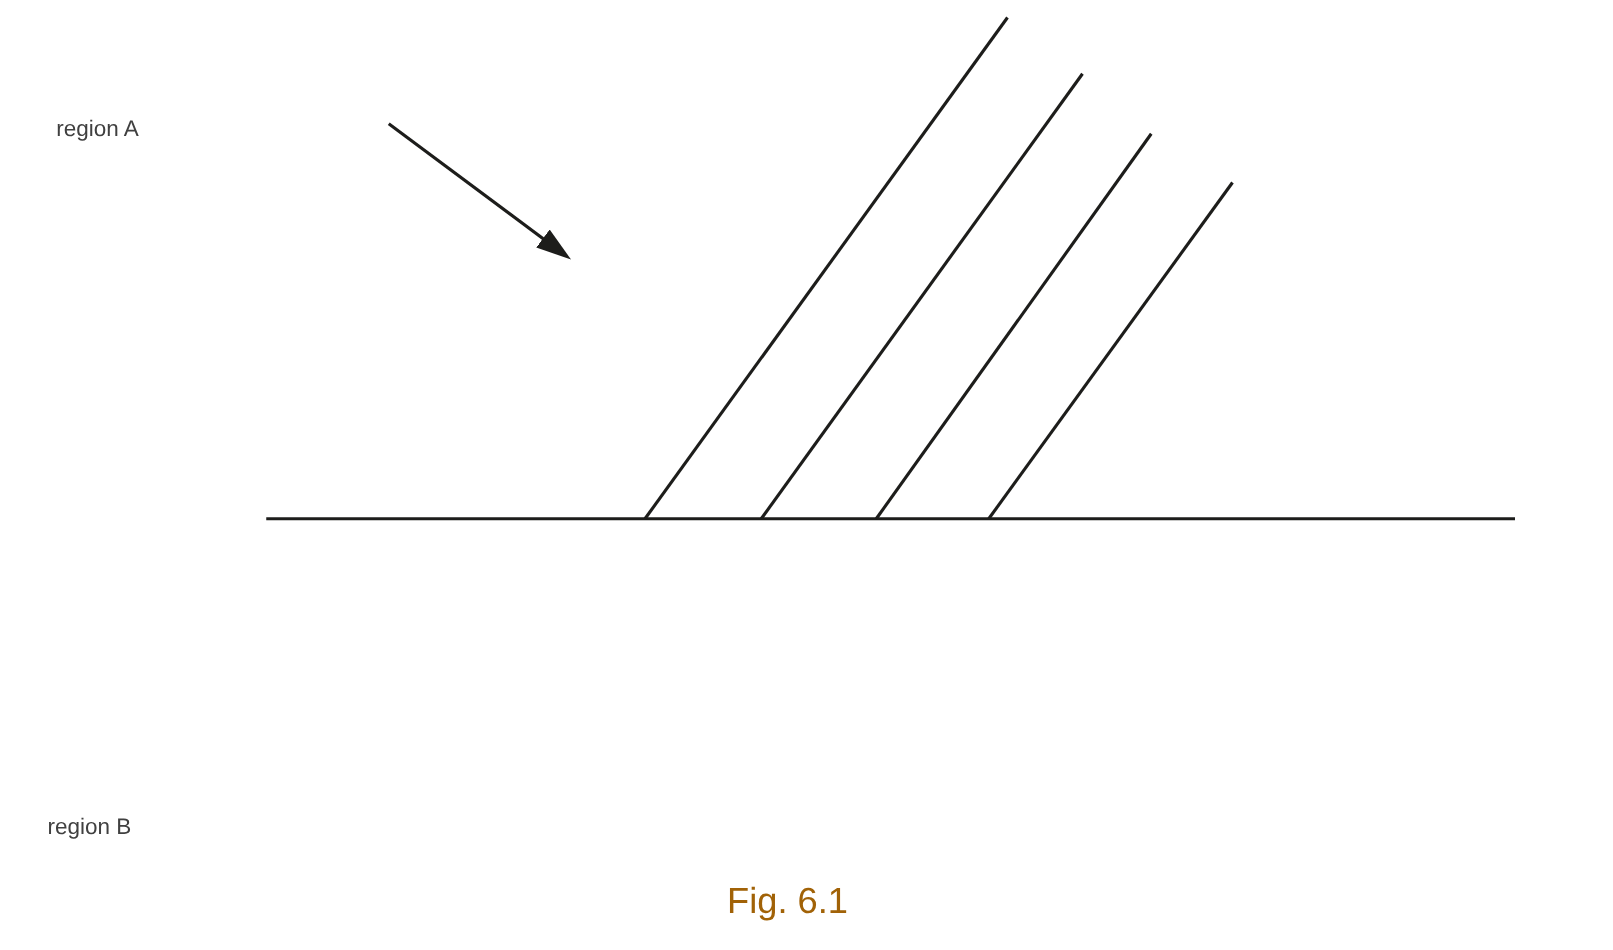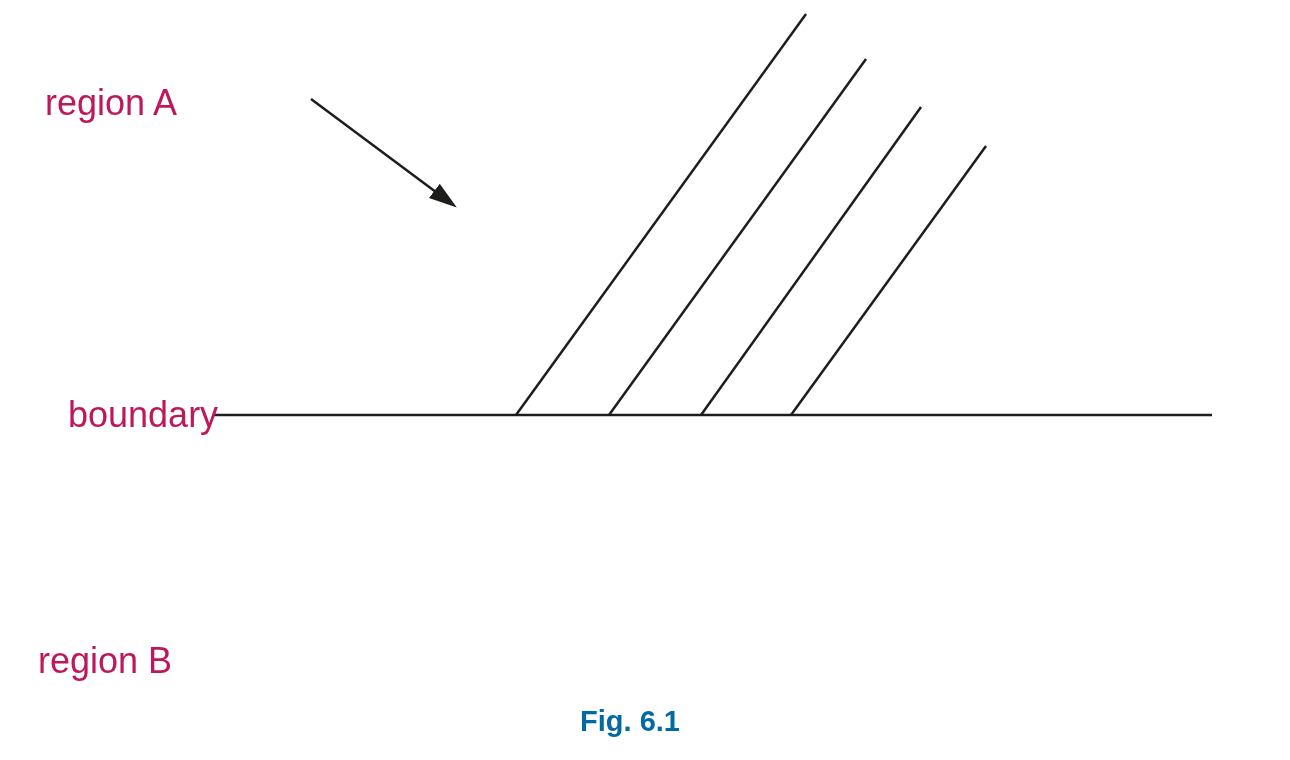--- a/index.html
+++ b/index.html
@@ -16,37 +16,37 @@
     font-family: "Liberation Sans", sans-serif;
     color: #1d1d1b;
   }
   .diagram-svg {
     position: absolute;
     left: 0;
     top: 0;
   }
   .label {
     position: absolute;
-    font-size: 36px;
+    font-size: 18px;
     line-height: 38px;
-    color: #be185d;
+    color: #404040;
     white-space: nowrap;
   }
   .label-region-a { left: 45px;  top: 84px; }
   .label-region-b { left: 38px;  top: 642px; }
   .label-boundary { left: 68px;  top: 396px; }
   .label-direction { left: 388px; top: 70px; }
   .caption {
     position: absolute;
     left: 630px;
     top: 705px;
     transform: translateX(-50%);
     font-size: 29px;
-    font-weight: bold;
-    color: #0369a1;
+    font-weight: normal;
+    color: #a16207;
     white-space: nowrap;
   }
 </style>
 </head>
 <body>
 
 <div class="canvas">
 
   <svg class="diagram-svg" width="1290" height="760" viewBox="0 0 1290 760">
     <defs>
@@ -63,19 +63,18 @@
       <line x1="701" y1="415" x2="921" y2="107" stroke="#1d1d1b" stroke-width="2.5"></line>
       <line x1="791" y1="415" x2="986" y2="146" stroke="#1d1d1b" stroke-width="2.5"></line>
     </g>
 
     <line x1="311" y1="99" x2="452" y2="204" stroke="#1d1d1b" stroke-width="2.5" marker-end="url(#arrowhead)"></line>
   </svg>
 
   <div class="label label-region-a">region A</div>
 
 
-  <div class="label label-boundary">boundary</div>
 
   <div class="label label-region-b">region B</div>
 
   <div class="caption">Fig. 6.1</div>
 
 </div>
 
 </body></html>

